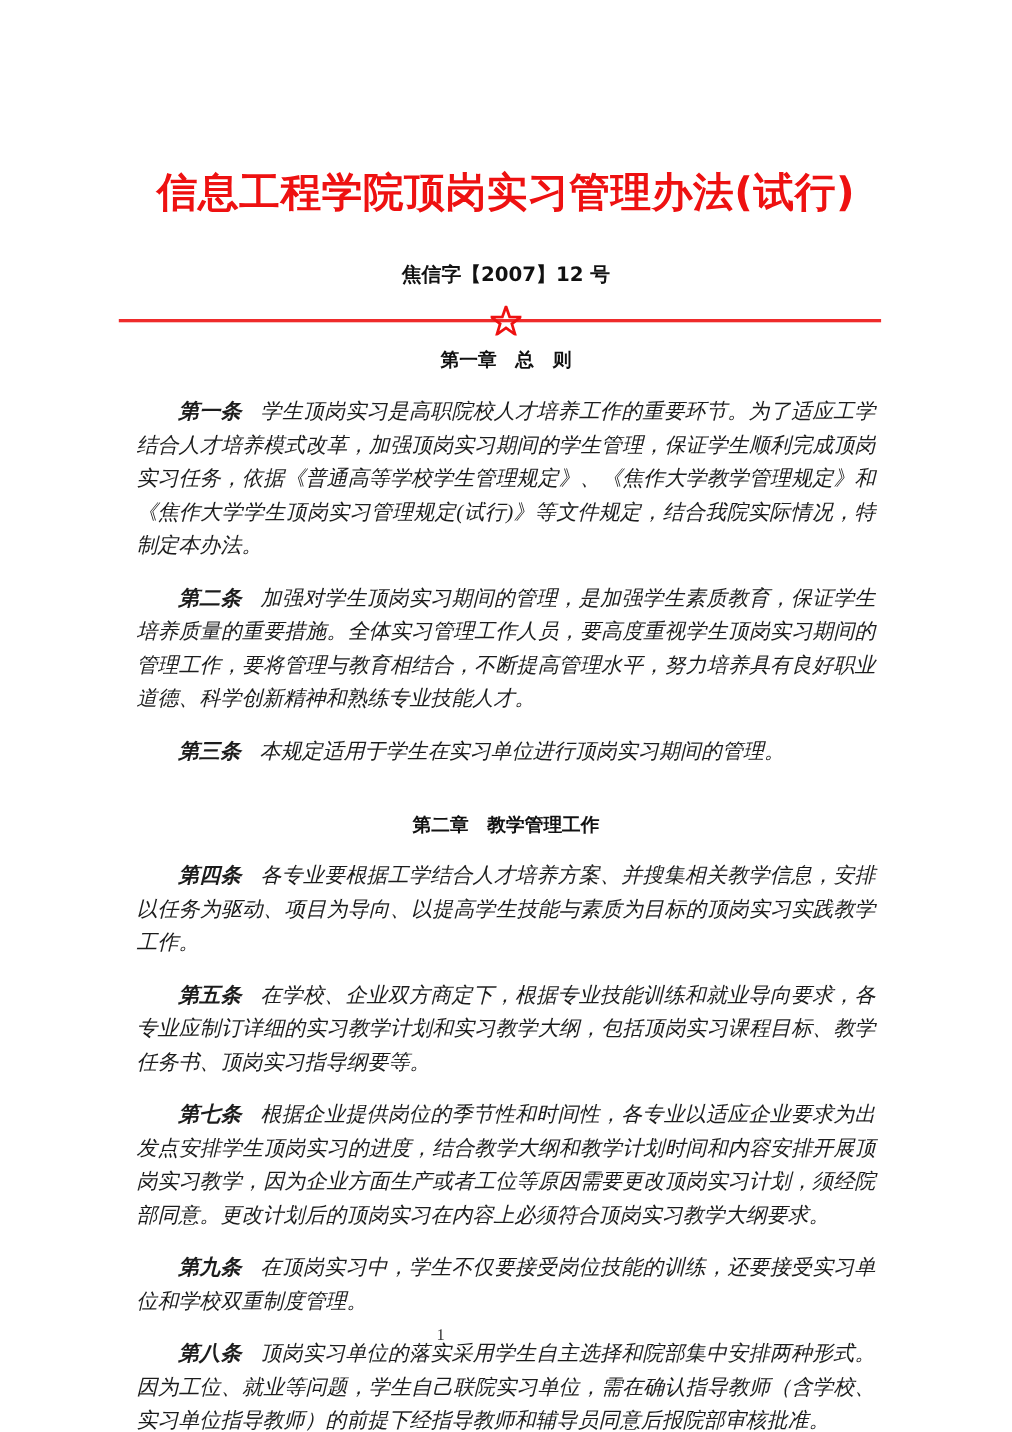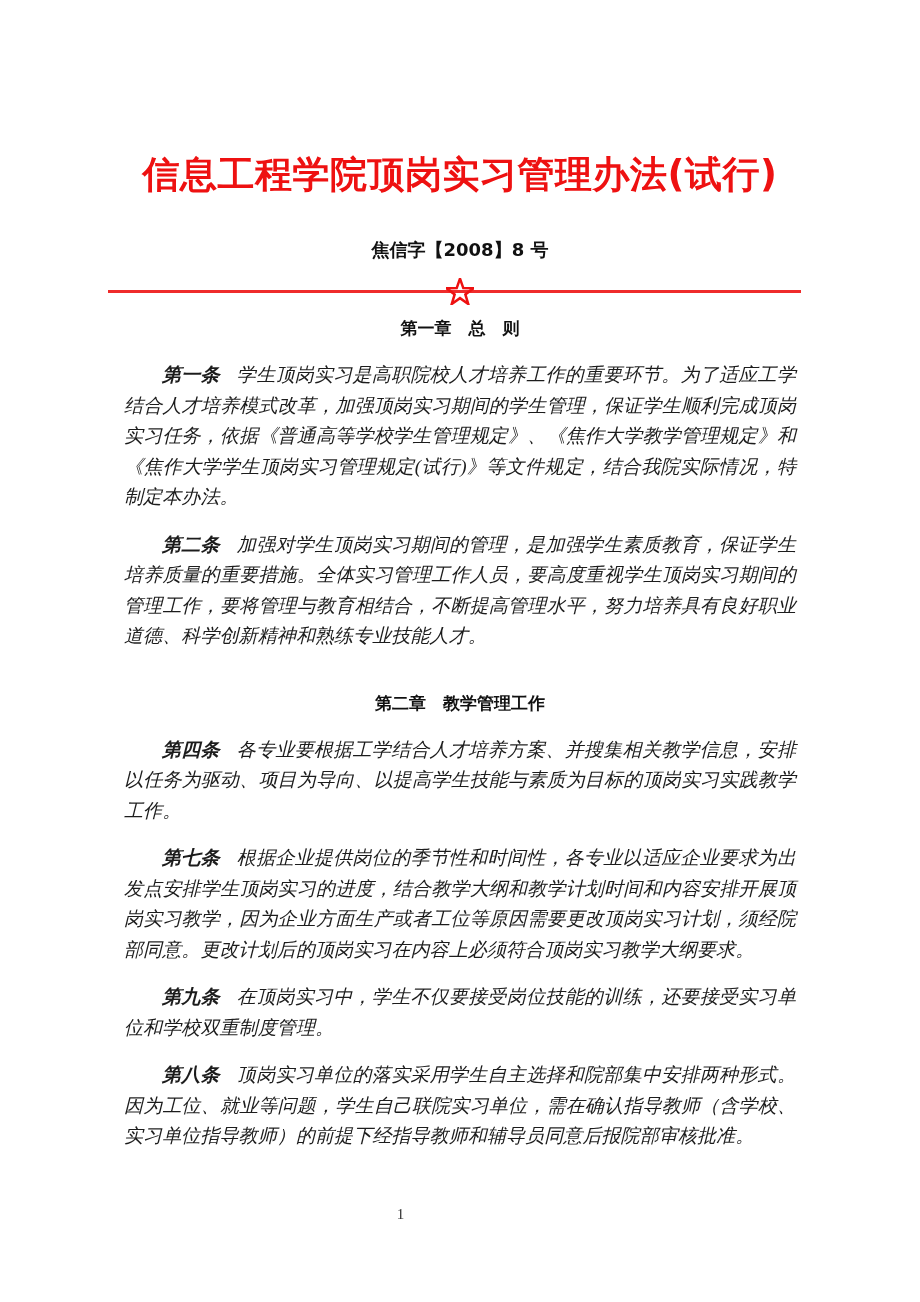--- a/index.html
+++ b/index.html
@@ -88,21 +88,21 @@
   .chapter {
     margin: 0;
     text-align: center;
     font-family: "DejaVu Sans", "Liberation Sans", sans-serif;
     font-weight: bold;
     font-size: 17px;
     line-height: 30px;
     color: #111;
     white-space: pre;
   }
-  .chapter.ch1 { margin-top: 8px; }
+  .chapter.ch1 { margin-top: 8px; font-family: Liberation Serif, serif; }
   .chapter.ch2 { margin-top: 36px; margin-bottom: 10px; }
 
   
   p.body {
     margin: 16px;
     font-size: 19px;
     line-height: 30.5px;
     text-align: justify;
     text-justify: inter-ideograph;
     text-indent: 2em;
@@ -131,48 +131,54 @@
   }
 </style>
 </head>
 <body>
 
 <div class="page">
   <div class="content">
 
     <h1 class="doc-title">信息工程学院顶岗实习管理办法(试行)</h1>
 
-    <div class="doc-number">焦信字【2008】8 号</div>
+    <div class="doc-number">焦信字【2007】12 号</div>
 
     <div class="rule-wrap">
       <div class="rule-line"></div>
       <span class="rule-star">
         <svg width="28" height="27" viewBox="0 0 100 96" aria-hidden="true">
           <path d="M50 2 L61.8 35.8 L97.6 36.6 L69.1 58.3 L79.4 92.6 L50 71.8 L20.6 92.6 L30.9 58.3 L2.4 36.6 L38.2 35.8 Z" fill="none" stroke="#ee1111" stroke-width="9" stroke-linejoin="miter"></path>
         </svg>
       </span>
     </div>
 
     <h2 class="chapter ch1">第一章　总　则</h2>
 
     <p class="body">
       <span class="art">第一条</span><span class="gap"></span><span>学生顶岗实习是高职院校人才培养工作的重要环节。为了适应工学结合人才培养模式改革，加强顶岗实习期间的学生管理，保证学生顺利完成顶岗实习任务，依据《普通高等学校学生管理规定》、《焦作大学教学管理规定》和《焦作大学学生顶岗实习管理规定(试行)》等文件规定，结合我院实际情况，特制定本办法。</span>
     </p>
 
     <p class="body">
       <span class="art">第二条</span><span class="gap"></span><span>加强对学生顶岗实习期间的管理，是加强学生素质教育，保证学生培养质量的重要措施。全体实习管理工作人员，要高度重视学生顶岗实习期间的管理工作，要将管理与教育相结合，不断提高管理水平，努力培养具有良好职业道德、科学创新精神和熟练专业技能人才。</span>
     </p>
 
+    <p class="body">
+      <span class="art">第三条</span><span class="gap"></span><span>本规定适用于学生在实习单位进行顶岗实习期间的管理。</span>
+    </p>
 
     <h2 class="chapter ch2">第二章　教学管理工作</h2>
 
     <p class="body">
       <span class="art">第四条</span><span class="gap"></span><span>各专业要根据工学结合人才培养方案、并搜集相关教学信息，安排以任务为驱动、项目为导向、以提高学生技能与素质为目标的顶岗实习实践教学工作。</span>
     </p>
 
+    <p class="body">
+      <span class="art">第五条</span><span class="gap"></span><span>在学校、企业双方商定下，根据专业技能训练和就业导向要求，各专业应制订详细的实习教学计划和实习教学大纲，包括顶岗实习课程目标、教学任务书、顶岗实习指导纲要等。</span>
+    </p>
 
 
     <p class="body">
       <span class="art">第七条</span><span class="gap"></span><span>根据企业提供岗位的季节性和时间性，各专业以适应企业要求为出发点安排学生顶岗实习的进度，结合教学大纲和教学计划时间和内容安排开展顶岗实习教学，因为企业方面生产或者工位等原因需要更改顶岗实习计划，须经院部同意。更改计划后的顶岗实习在内容上必须符合顶岗实习教学大纲要求。</span>
     </p>
 
     <p class="body">
       <span class="art">第九条</span><span class="gap"></span><span>在顶岗实习中，学生不仅要接受岗位技能的训练，还要接受实习单位和学校双重制度管理。</span>
     </p>
 

